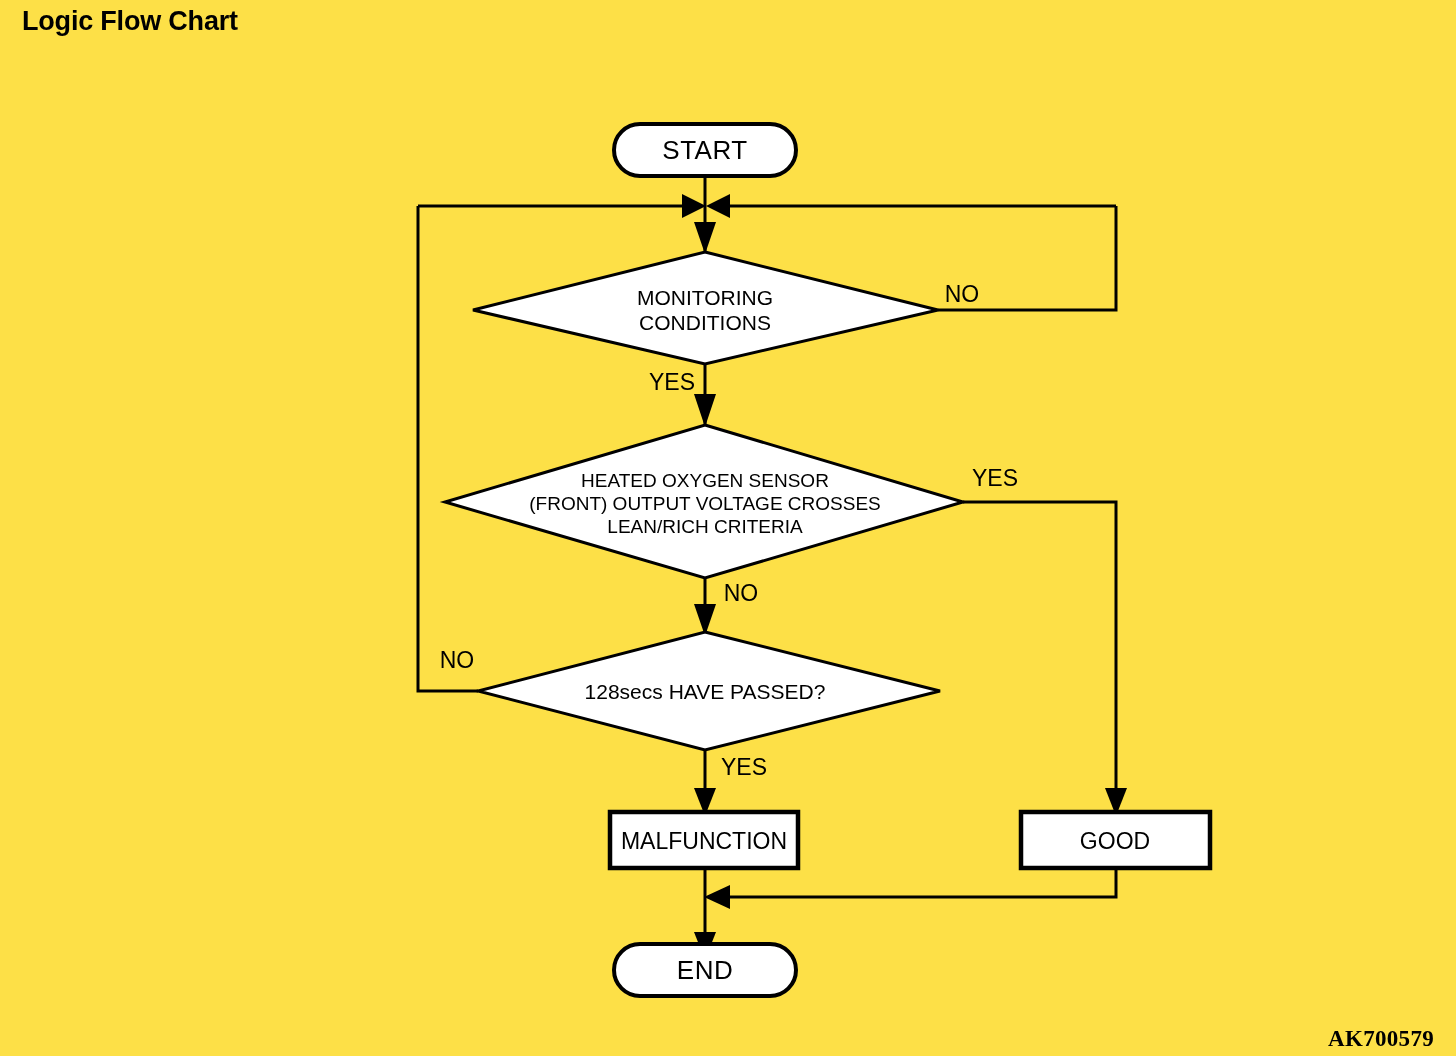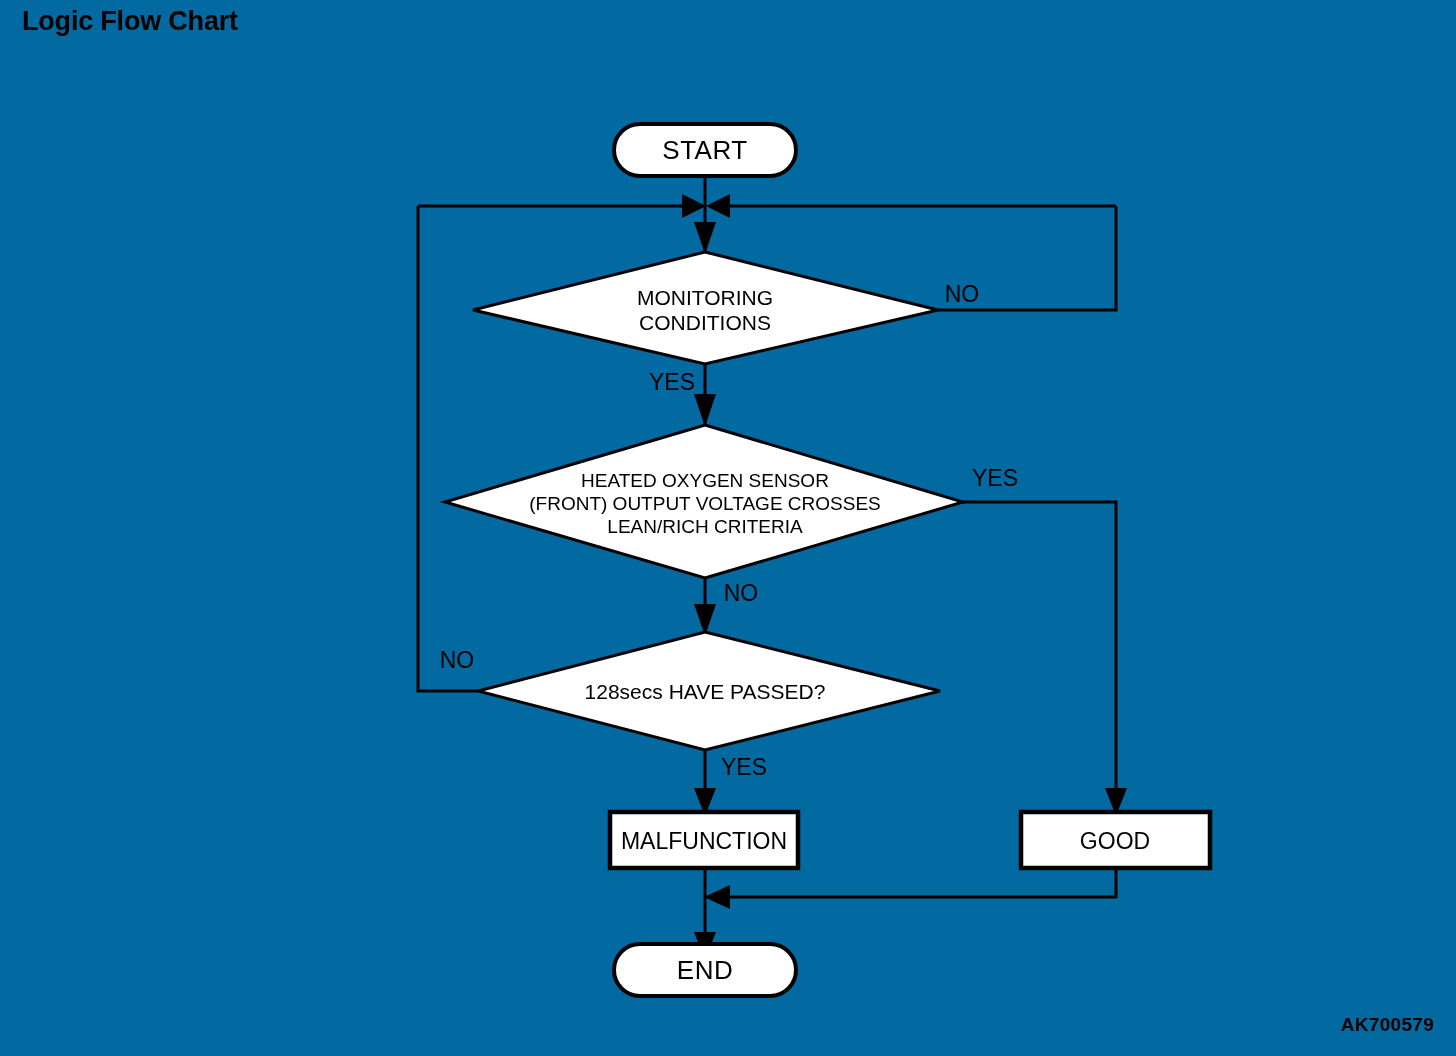--- a/index.html
+++ b/index.html
@@ -8,40 +8,40 @@
     background: #ffffff;
   }
   body {
     font-family: "Liberation Sans", sans-serif;
     color: #000000;
   }
   #page {
     position: relative;
     width: 1456px;
     height: 1056px;
-    background: #0369a1;
+    background: #fde047;
     overflow: hidden;
   }
   #page-title {
     position: absolute;
     left: 22px;
     top: 6px;
     font-size: 27px;
     font-weight: bold;
     letter-spacing: -0.2px;
     font-family: "Liberation Sans", sans-serif;
     white-space: nowrap;
   }
   #watermark {
     position: absolute;
     right: 22px;
-    bottom: 20px;
-    font-size: 19px;
+    bottom: 4px;
+    font-size: 23px;
     font-weight: bold;
-    font-family: Liberation Sans, sans-serif;
+    font-family: Liberation Serif, serif;
     letter-spacing: 0.3px;
   }
   #flow-svg {
     position: absolute;
     left: 0;
     top: 0;
     width: 1456px;
     height: 1056px;
   }
   .node-label {

